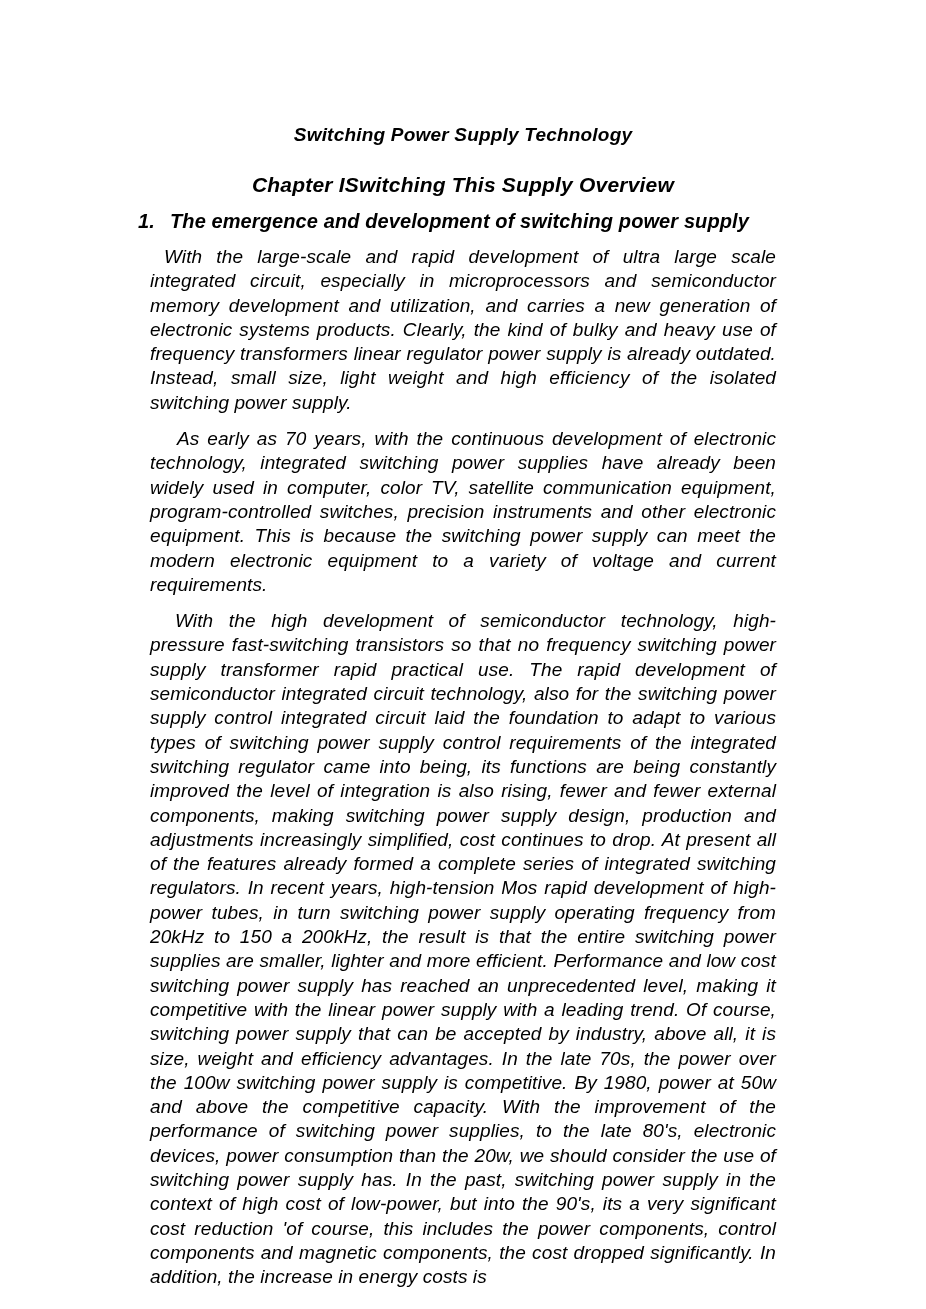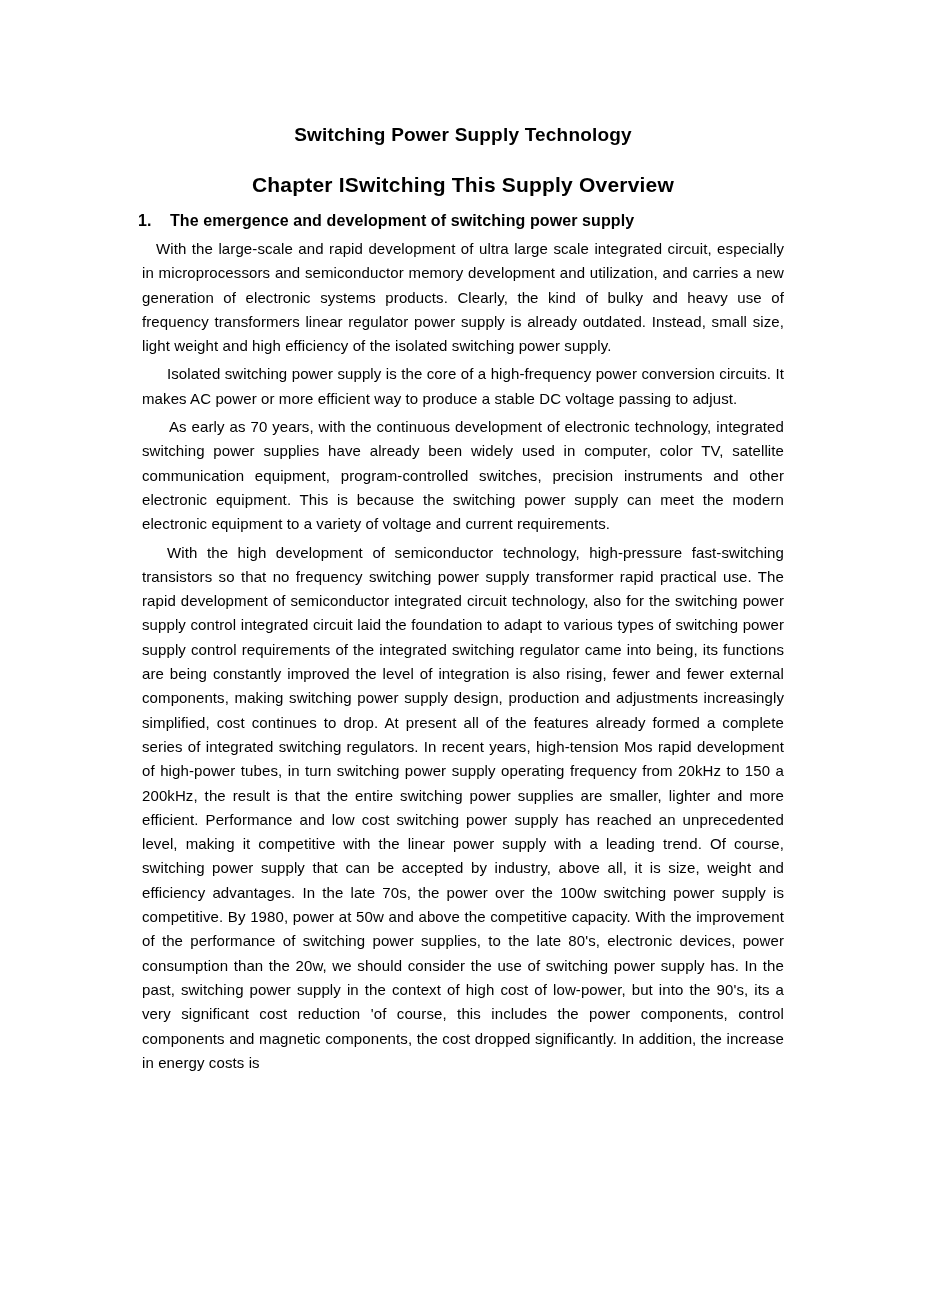--- a/index.html
+++ b/index.html
@@ -8,20 +8,21 @@
     background: #ffffff;
   }
   .page {
     position: relative;
     width: 846px;
     height: 1309px;
     background: #ffffff;
     color: #000000;
     font-family: "Liberation Sans", "DejaVu Sans", sans-serif;
     overflow: hidden;
+    font-style: italic;
   }
   .content {
     position: absolute;
     left: 138px;
     top: 122px;
     width: 650px;
   }
   .doc-title {
     font-size: 19px;
     font-weight: bold;
@@ -35,33 +36,33 @@
     font-weight: bold;
     line-height: 28px;
     text-align: center;
     margin: 0 0 10px 0;
     letter-spacing: 0.2px;
     white-space: nowrap;
   }
   .chapter-heading .chapter-label {
   }
   .section-heading {
-    font-size: 16px;
+    font-size: 20px;
     font-weight: bold;
     line-height: 24px;
     margin: 0;
     letter-spacing: 0.1px;
   }
   .section-heading .section-number {
     display: inline-block;
     width: 32px;
   }
   .body-text p {
-    margin: 4px;
-    font-size: 15px;
+    margin: 12px;
+    font-size: 19px;
     line-height: 24.3px;
     text-align: justify;
     letter-spacing: 0.1px;
   }
   .body-text p.indent-sm { text-indent: 14px; }
   .body-text p.indent-md { text-indent: 25px; }
   .body-text p.indent-lg { text-indent: 27px; }
 </style>
 </head>
 <body>
@@ -74,19 +75,18 @@
     <h2 class="chapter-heading">
       <span class="chapter-label">Chapter I</span><span>Switching This Supply Overview</span>
     </h2>
 
     <h3 class="section-heading">
       <span class="section-number">1.</span><span>The emergence and development of switching power supply</span>
     </h3>
 
     <div class="body-text">
       <p class="indent-sm">With the large-scale and rapid development of ultra large scale integrated circuit, especially in microprocessors and semiconductor memory development and utilization, and carries a new generation of electronic systems products. Clearly, the kind of bulky and heavy use of frequency transformers linear regulator power supply is already outdated. Instead, small size, light weight and high efficiency of the isolated switching power supply.</p>
-      <p class="indent-md">Isolated switching power supply is the core of a high-frequency power conversion circuits. It makes AC power or more efficient way to produce a stable DC voltage passing to adjust.</p>
       <p class="indent-lg">As early as 70 years, with the continuous development of electronic technology, integrated switching power supplies have already been widely used in computer, color TV, satellite communication equipment, program-controlled switches, precision instruments and other electronic equipment. This is because the switching power supply can meet the modern electronic equipment to a variety of voltage and current requirements.</p>
       <p class="indent-md">With the high development of semiconductor technology, high-pressure fast-switching transistors so that no frequency switching power supply transformer rapid practical use. The rapid development of semiconductor integrated circuit technology, also for the switching power supply control integrated circuit laid the foundation to adapt to various types of switching power supply control requirements of the integrated switching regulator came into being, its functions are being constantly improved the level of integration is also rising, fewer and fewer external components, making switching power supply design, production and adjustments increasingly simplified, cost continues to drop. At present all of the features already formed a complete series of integrated switching regulators. In recent years, high-tension Mos rapid development of high-power tubes, in turn switching power supply operating frequency from 20kHz to 150 a 200kHz, the result is that the entire switching power supplies are smaller, lighter and more efficient. Performance and low cost switching power supply has reached an unprecedented level, making it competitive with the linear power supply with a leading trend. Of course, switching power supply that can be accepted by industry, above all, it is size, weight and efficiency advantages. In the late 70s, the power over the 100w switching power supply is competitive. By 1980, power at 50w and above the competitive capacity. With the improvement of the performance of switching power supplies, to the late 80's, electronic devices, power consumption than the 20w, we should consider the use of switching power supply has. In the past, switching power supply in the context of high cost of low-power, but into the 90's, its a very significant cost reduction 'of course, this includes the power components, control components and magnetic components, the cost dropped significantly. In addition, the increase in energy costs is</p>
     </div>
 
   </div>
 </div>
 
 </body></html>

